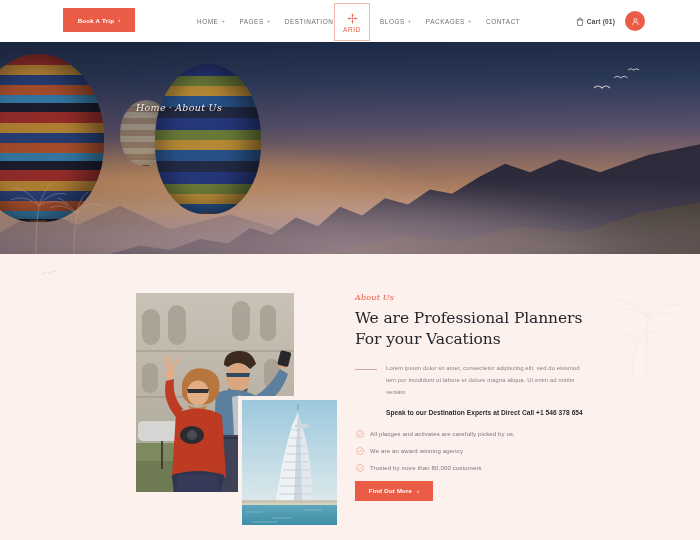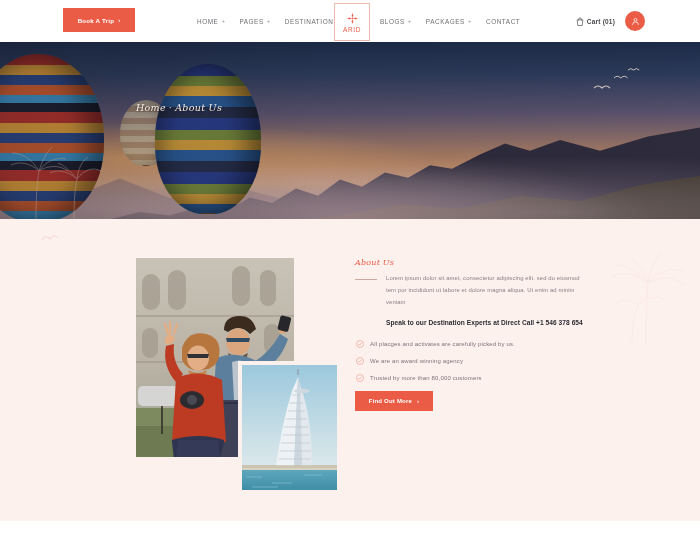--- a/index.html
+++ b/index.html
@@ -113,21 +113,21 @@
     background:#ea5c45;
     display:flex;
     align-items:center;
     justify-content:center;
     cursor:pointer;
   }
 
   
   .hero {
     position:relative;
-    height:177px;
+    height:212px;
     overflow:hidden;
     background:#2a2f45;
   }
   .hero-sky {
     position:absolute; inset:0;
     background:
       linear-gradient(to bottom,
         #1d2c4a 0%,
         #2d3c5c 18%,
         #5c5470 40%,
@@ -622,20 +622,21 @@
             <path d="M62 110 h18"></path>
             <path d="M10 122 h26"></path>
         </g>
         <rect y="100" width="95" height="3" fill="#c5bda9" opacity=".7"></rect>
       </svg>
     </div>
   </div>
 
   <div class="about-copy">
     <div class="about-eyebrow">About Us</div>
+    <h2 class="about-title">We are Professional Planners For your Vacations</h2>
 
     <div class="about-para-row">
       <span class="para-dash"></span>
       <p class="about-para">Lorem ipsum dolor sit amet, consectetur adipiscing elit. sed do eiusmod tem por incididunt ut labore et dolore magna aliqua. Ut enim ad minim veniam</p>
     </div>
 
     <p class="about-contact">Speak to our Destination Experts at Direct Call +1 546 378 654</p>
 
     <ul class="feature-list">
       <li class="feature-item">

